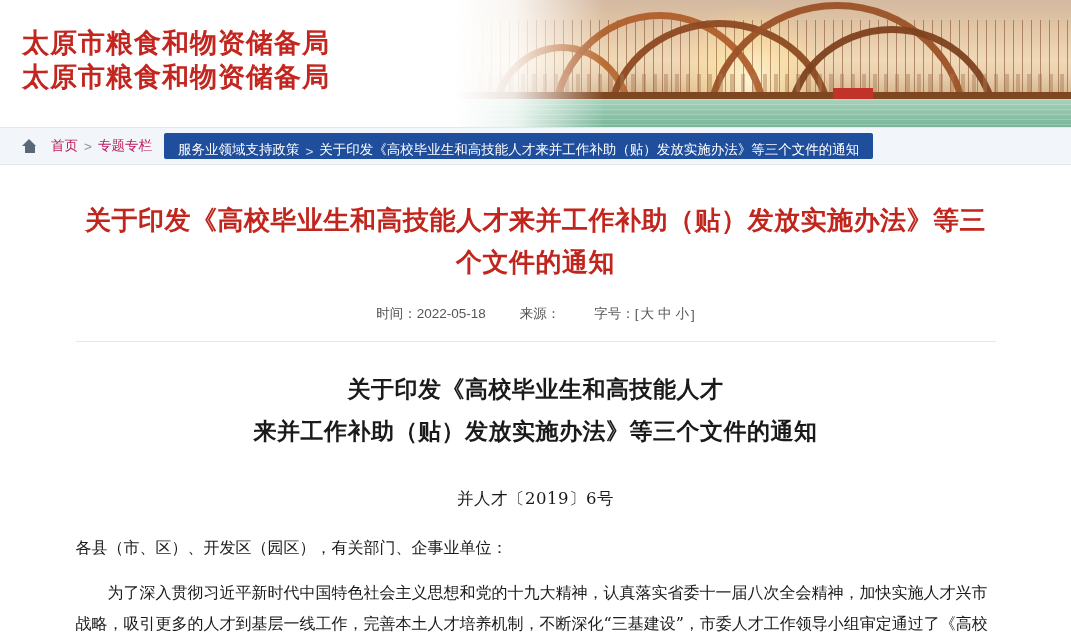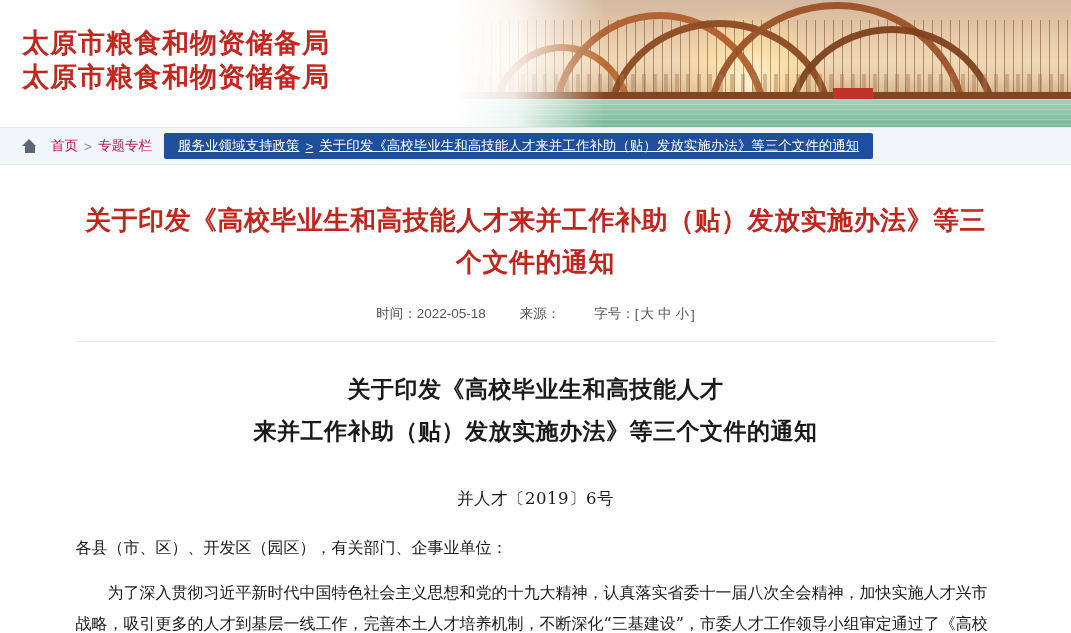--- a/index.html
+++ b/index.html
@@ -165,25 +165,24 @@
     text-decoration: none;
     cursor: pointer;
   }
   .crumb-sep { margin: 0 6px; color: #8b93a0; }
   .crumb-tail {
     margin-left: 12px;
     background: #1f4e9c;
     color: #ffffff;
     height: 26px;
     display: flex;
-    align-items: center;
+    align-items: flex-end;
     padding: 0 14px;
     font-size: 13.5px;
     border-radius: 2px;
-    text-decoration: underline;
   }
   .crumb-tail .crumb-sep { color: #cfe0f5; }
   .crumb-tail a { color: #ffffff; text-decoration: none; }
 
   
   .article {
     width: 920px;
     margin: 0 auto;
     padding-top: 34px;
     box-sizing: border-box;

